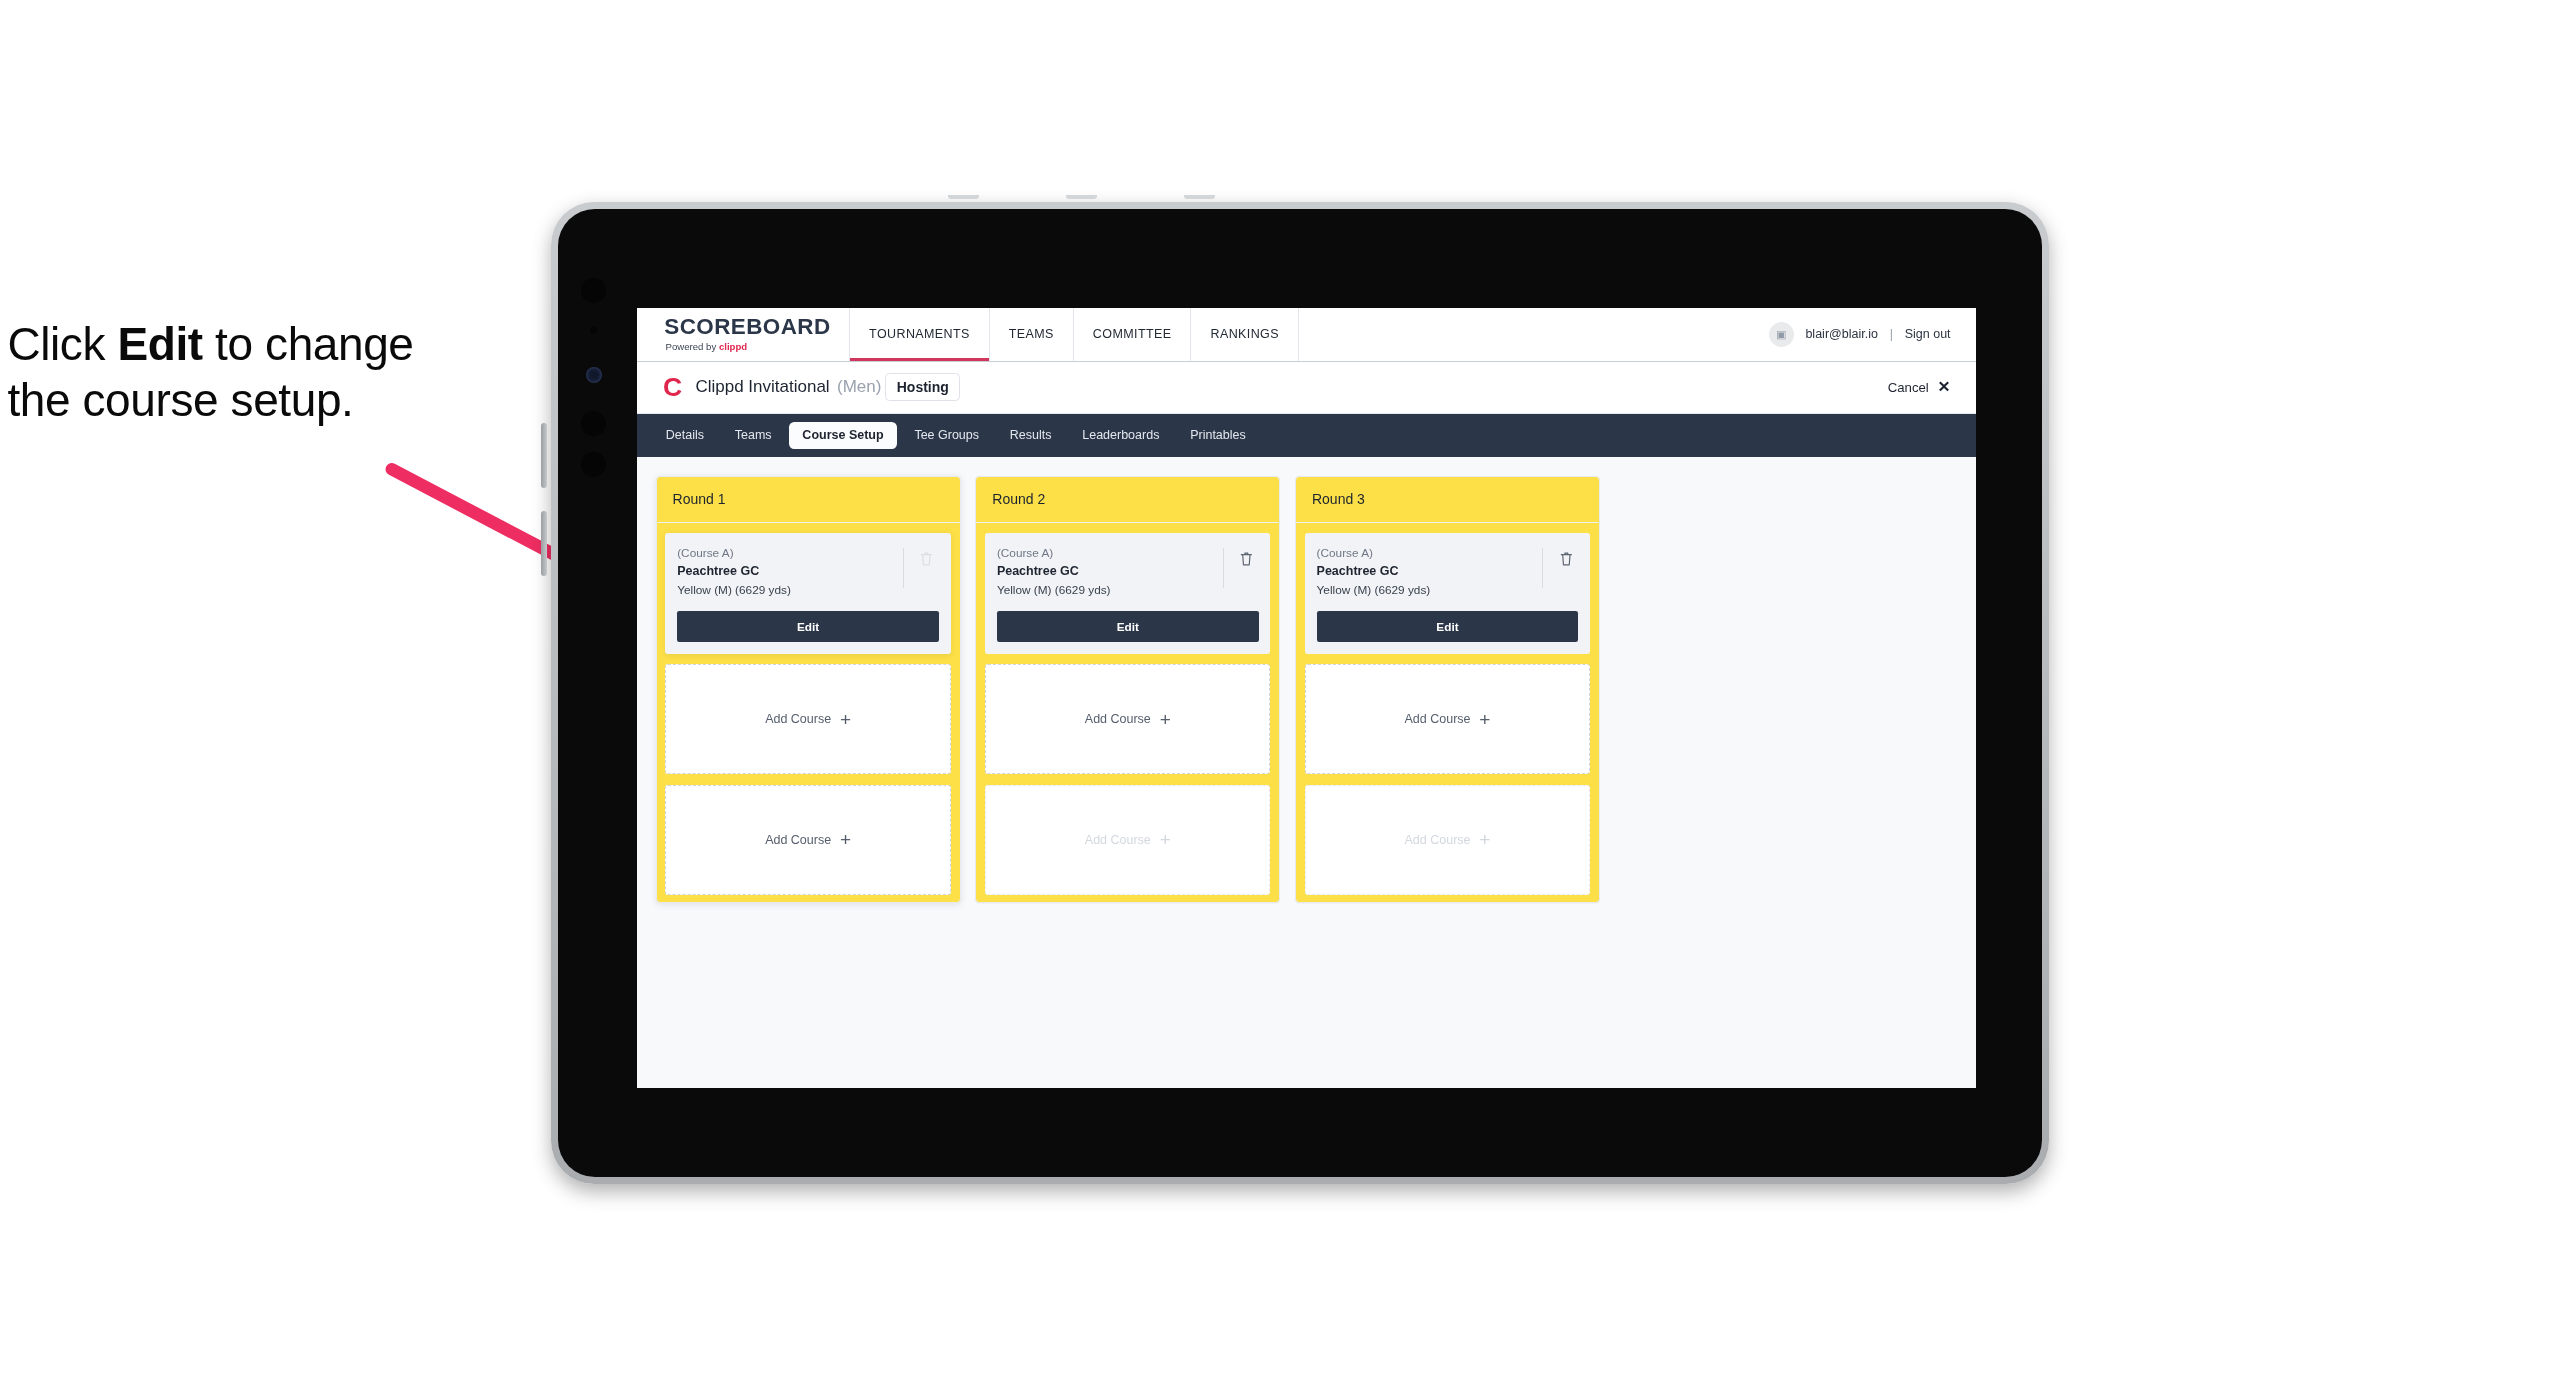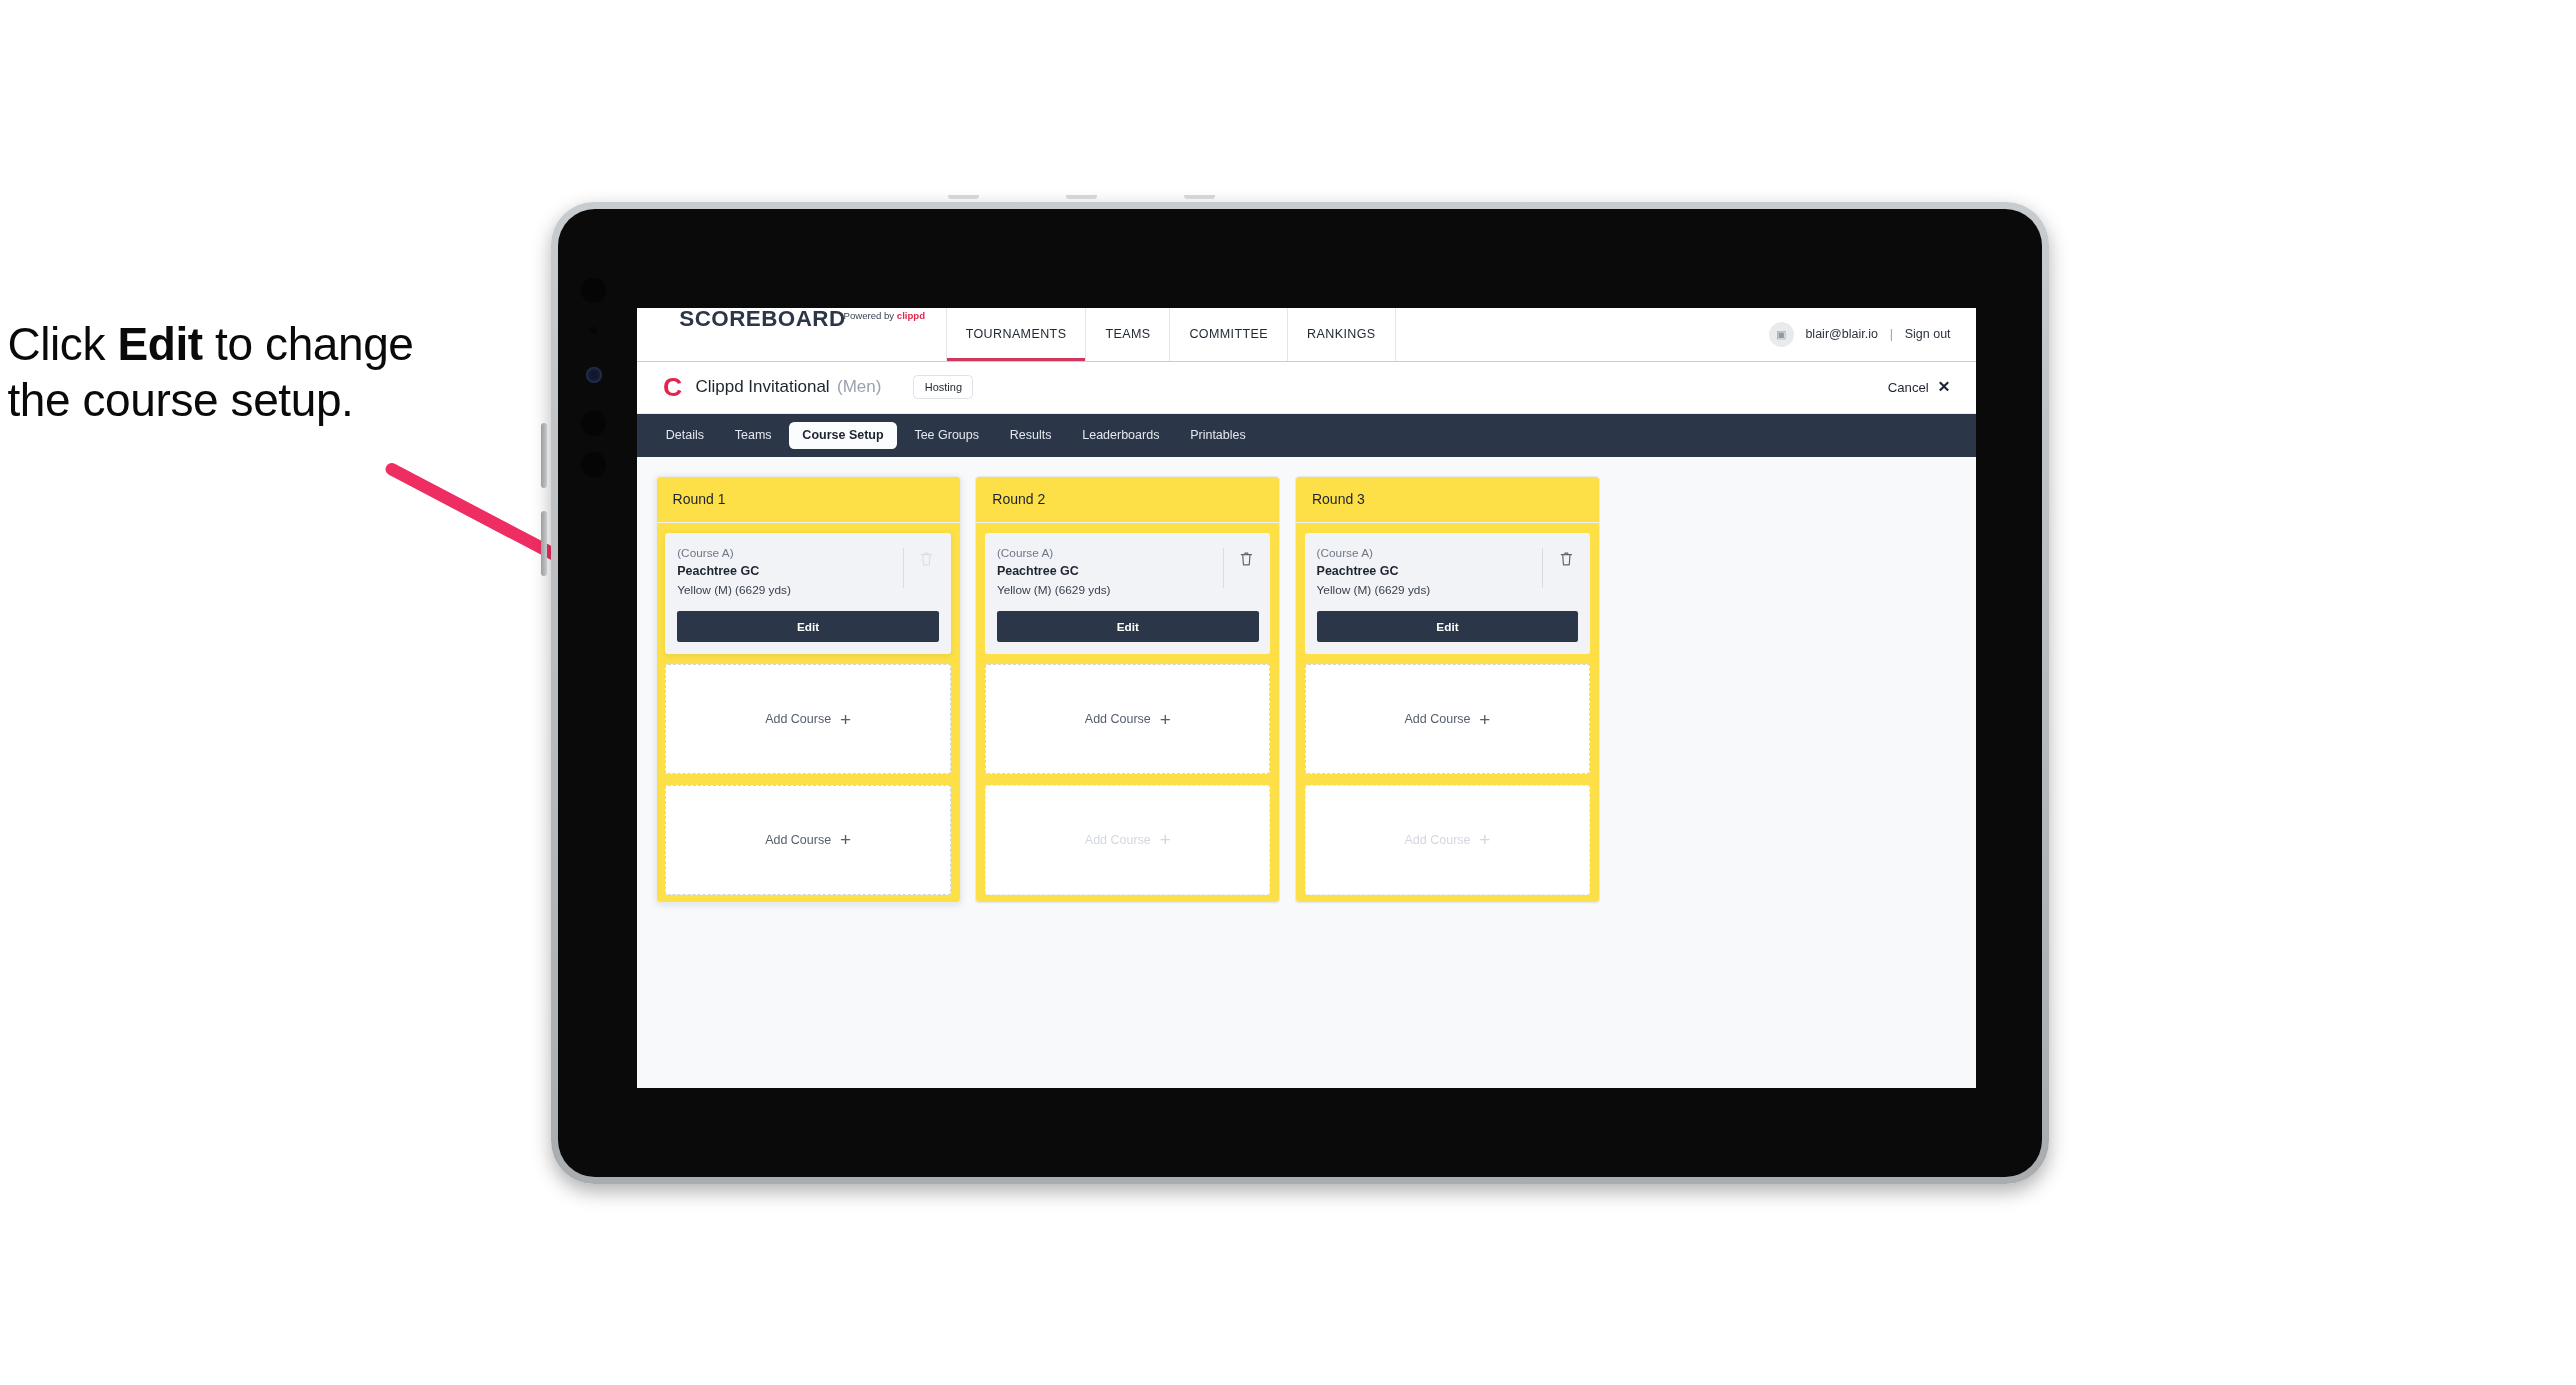--- a/index.html
+++ b/index.html
@@ -56,21 +56,21 @@
     position: absolute; left: 79px; top: 99px;
     width: 1339px; height: 780px;
     background: #f7f9fb; overflow: hidden;
   }
 
   
   .topnav {
     height: 54px; background:#fff; display:flex; align-items:stretch;
     border-bottom: 0.7px solid #c9ced6; position: relative;
   }
-  .brand { display:flex; justify-content:center; padding-left:44px; padding-right:20.6px; }
+  .brand { display:flex; flex-direction:column; justify-content:center; padding-left:29px; padding-right:20.6px; }
   .brand .word {
     font-family:"Liberation Sans", sans-serif; font-weight:900; font-size:22px;
     letter-spacing:0.4px; color:#2b3648; line-height:1; transform: scaleX(1.02);
   }
   .brand .sub { font-size:9.6px; color:#3b4454; margin-top:2.9px; }
   .brand .sub .clippd { color:#e0274f; font-weight:700; }
 
   .mainnav { display:flex; align-items:stretch;justify-content:center; }
   .mainnav a {
     display:flex; align-items:center; padding:0 19px;
@@ -96,21 +96,21 @@
     height:52px; background:#fff; display:flex; align-items:center;
     padding:0 25px 0 26.5px; border-bottom:0.7px solid #e6e9ee;
   }
   .clogo {
     font-size:26.5px; font-weight:800; color:#e0264c; line-height:1;
     margin-right:13.2px; font-family:"Liberation Sans", sans-serif;
   }
   .tname { font-size:17px; color:#1d2430; }
   .tgender { font-size:17px; color:#99a2ae; margin-left:7.4px; }
   .hosting {
-    margin-left:32px; font-size:11px; font-weight:400; color:#1d2430;
+    margin-left:4px; font-size:14px; font-weight:700; color:#1d2430;
     border:0.7px solid #dfe3e9; border-radius:4.4px; padding:5.2px 10.3px; background:#fff;
   }
   .titlebar-right { margin-left:auto; display:flex; align-items:center; gap:8.8px; }
   .cancel { font-size:13.2px; color:#1d2430; }
   .cancel-x { font-size:15.5px; color:#1d2430; font-weight:600; line-height:1; }
 
   
   .tabstrip {
     height:43px; background:#2b3648; display:flex; align-items:center; padding-left:16px; gap:4.4px;
   }

